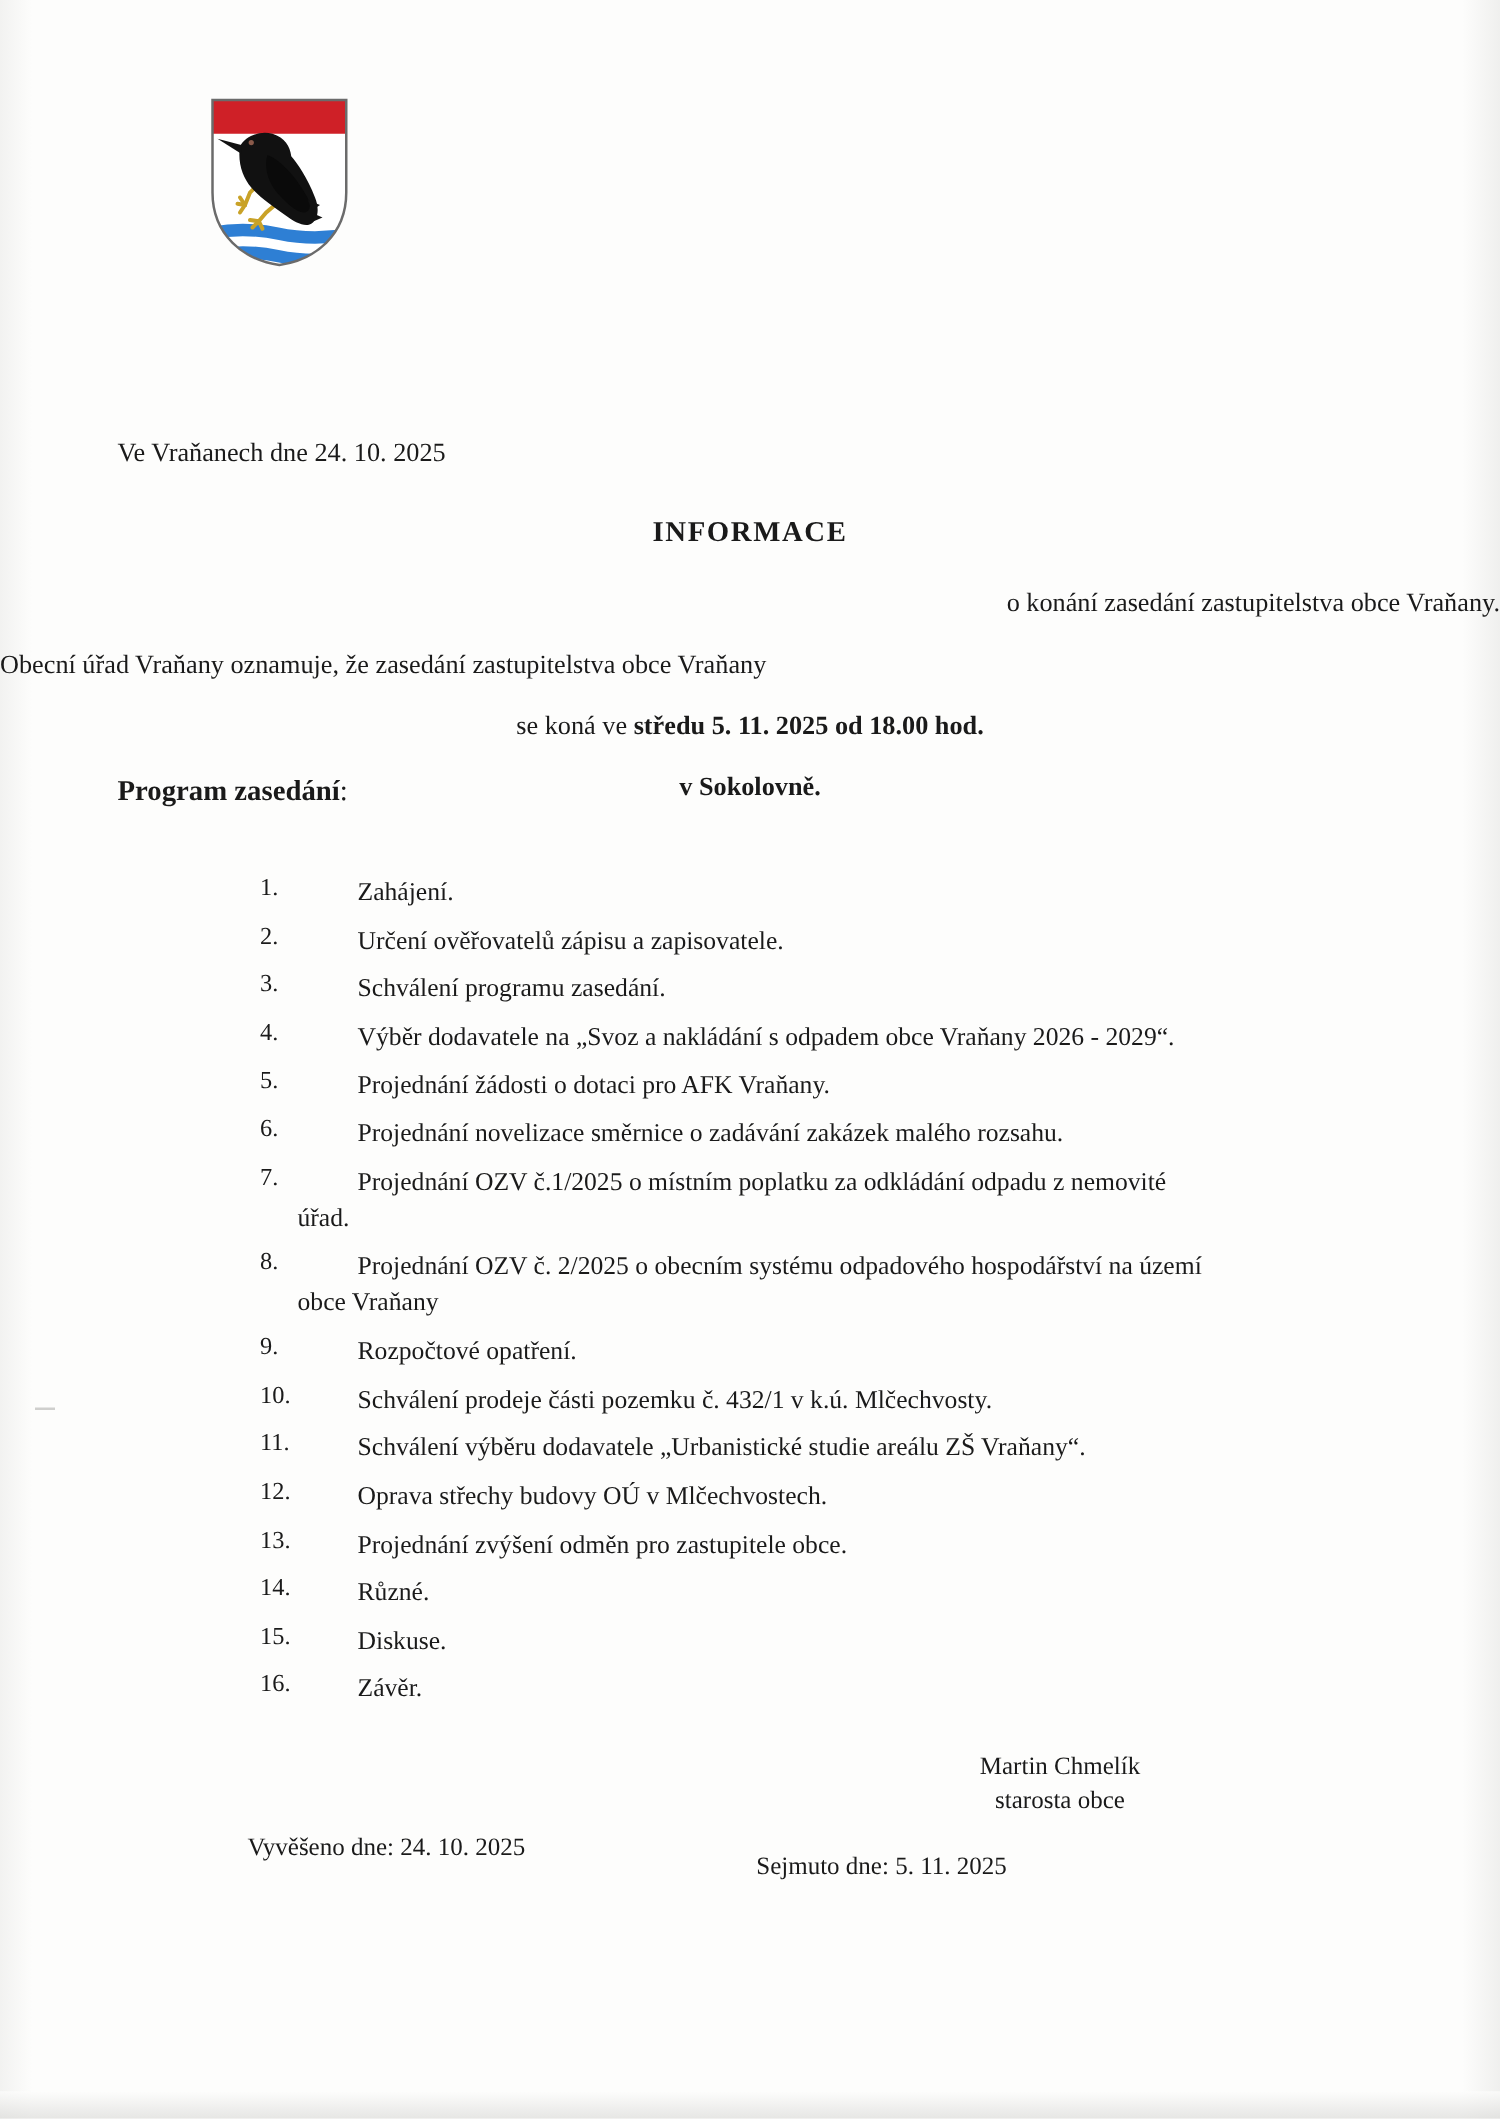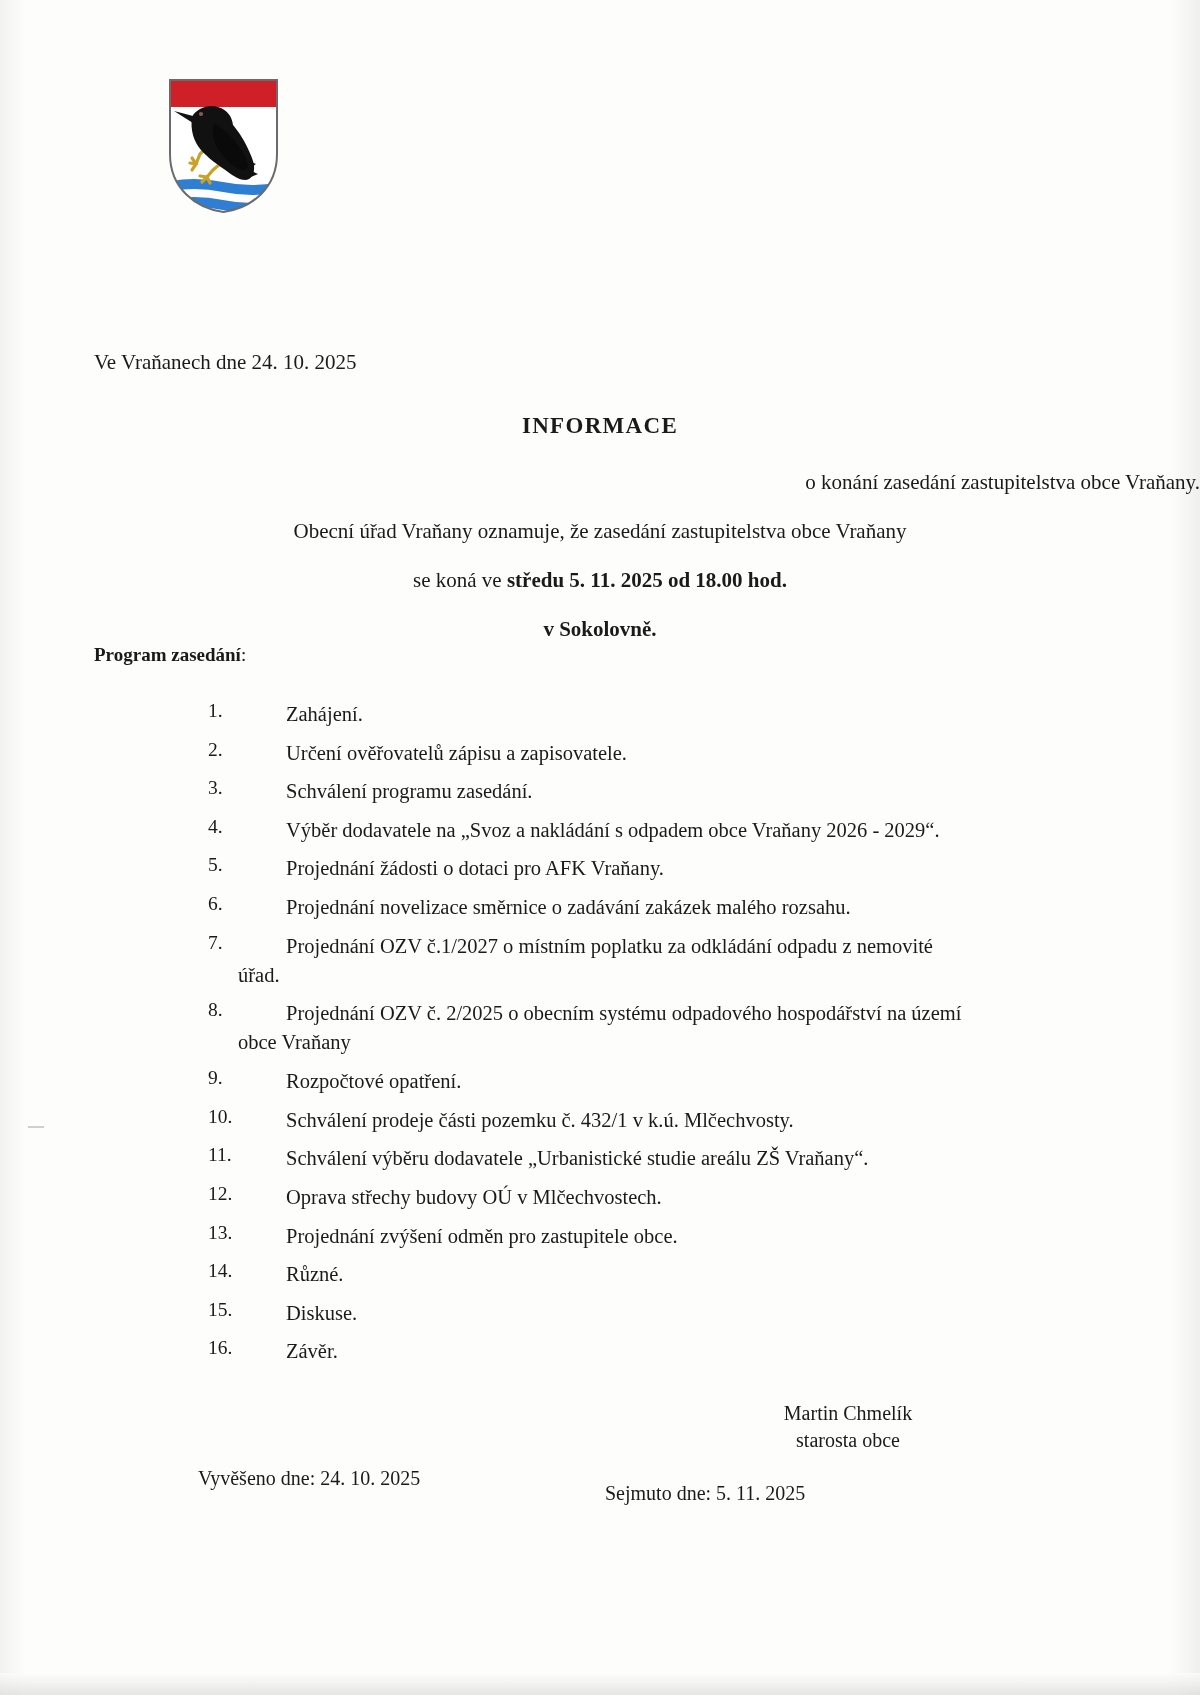--- a/index.html
+++ b/index.html
@@ -109,21 +109,20 @@
     top: 470px;
     width: 1200px;
     text-align: right;
     font-size: 21px;
   }
   .announce {
     position: absolute;
     left: 0;
     top: 519px;
     width: 1200px;
-    text-align: center;
     font-size: 21px;
   }
   .when {
     position: absolute;
     left: 0;
     top: 568px;
     width: 1200px;
     text-align: center;
     font-size: 21px;
   }
@@ -135,22 +134,22 @@
     width: 1200px;
     text-align: center;
     font-size: 21px;
     font-weight: bold;
   }
 
   
   .program-heading {
     position: absolute;
     left: 94px;
-    top: 644px;
-    font-size: 19px;
+    top: 620px;
+    font-size: 23px;
   }
   .program-heading b { font-weight: bold; }
 
   
   .agenda {
     position: absolute;
     left: 208px;
     top: 700px;
     width: 840px;
     font-size: 20.5px;
@@ -303,21 +302,21 @@
       <span class="agenda-text">Projednání žádosti o dotaci pro AFK Vraňany.</span>
     </div>
 
     <div class="agenda-item">
       <span class="agenda-num">6.</span>
       <span class="agenda-text">Projednání novelizace směrnice o zadávání zakázek malého rozsahu.</span>
     </div>
 
     <div class="agenda-item">
       <span class="agenda-num">7.</span>
-      <span class="agenda-text"><span>Projednání OZV č.1/2027 o místním poplatku za odkládání odpadu z nemovité</span><span class="cont">úřad.</span></span>
+      <span class="agenda-text"><span>Projednání OZV č.1/2025 o místním poplatku za odkládání odpadu z nemovité</span><span class="cont">úřad.</span></span>
     </div>
 
     <div class="agenda-item">
       <span class="agenda-num">8.</span>
       <span class="agenda-text"><span>Projednání OZV č. 2/2025 o obecním systému odpadového hospodářství na území</span><span class="cont">obce Vraňany</span></span>
     </div>
 
     <div class="agenda-item">
       <span class="agenda-num">9.</span>
       <span class="agenda-text">Rozpočtové opatření.</span>

